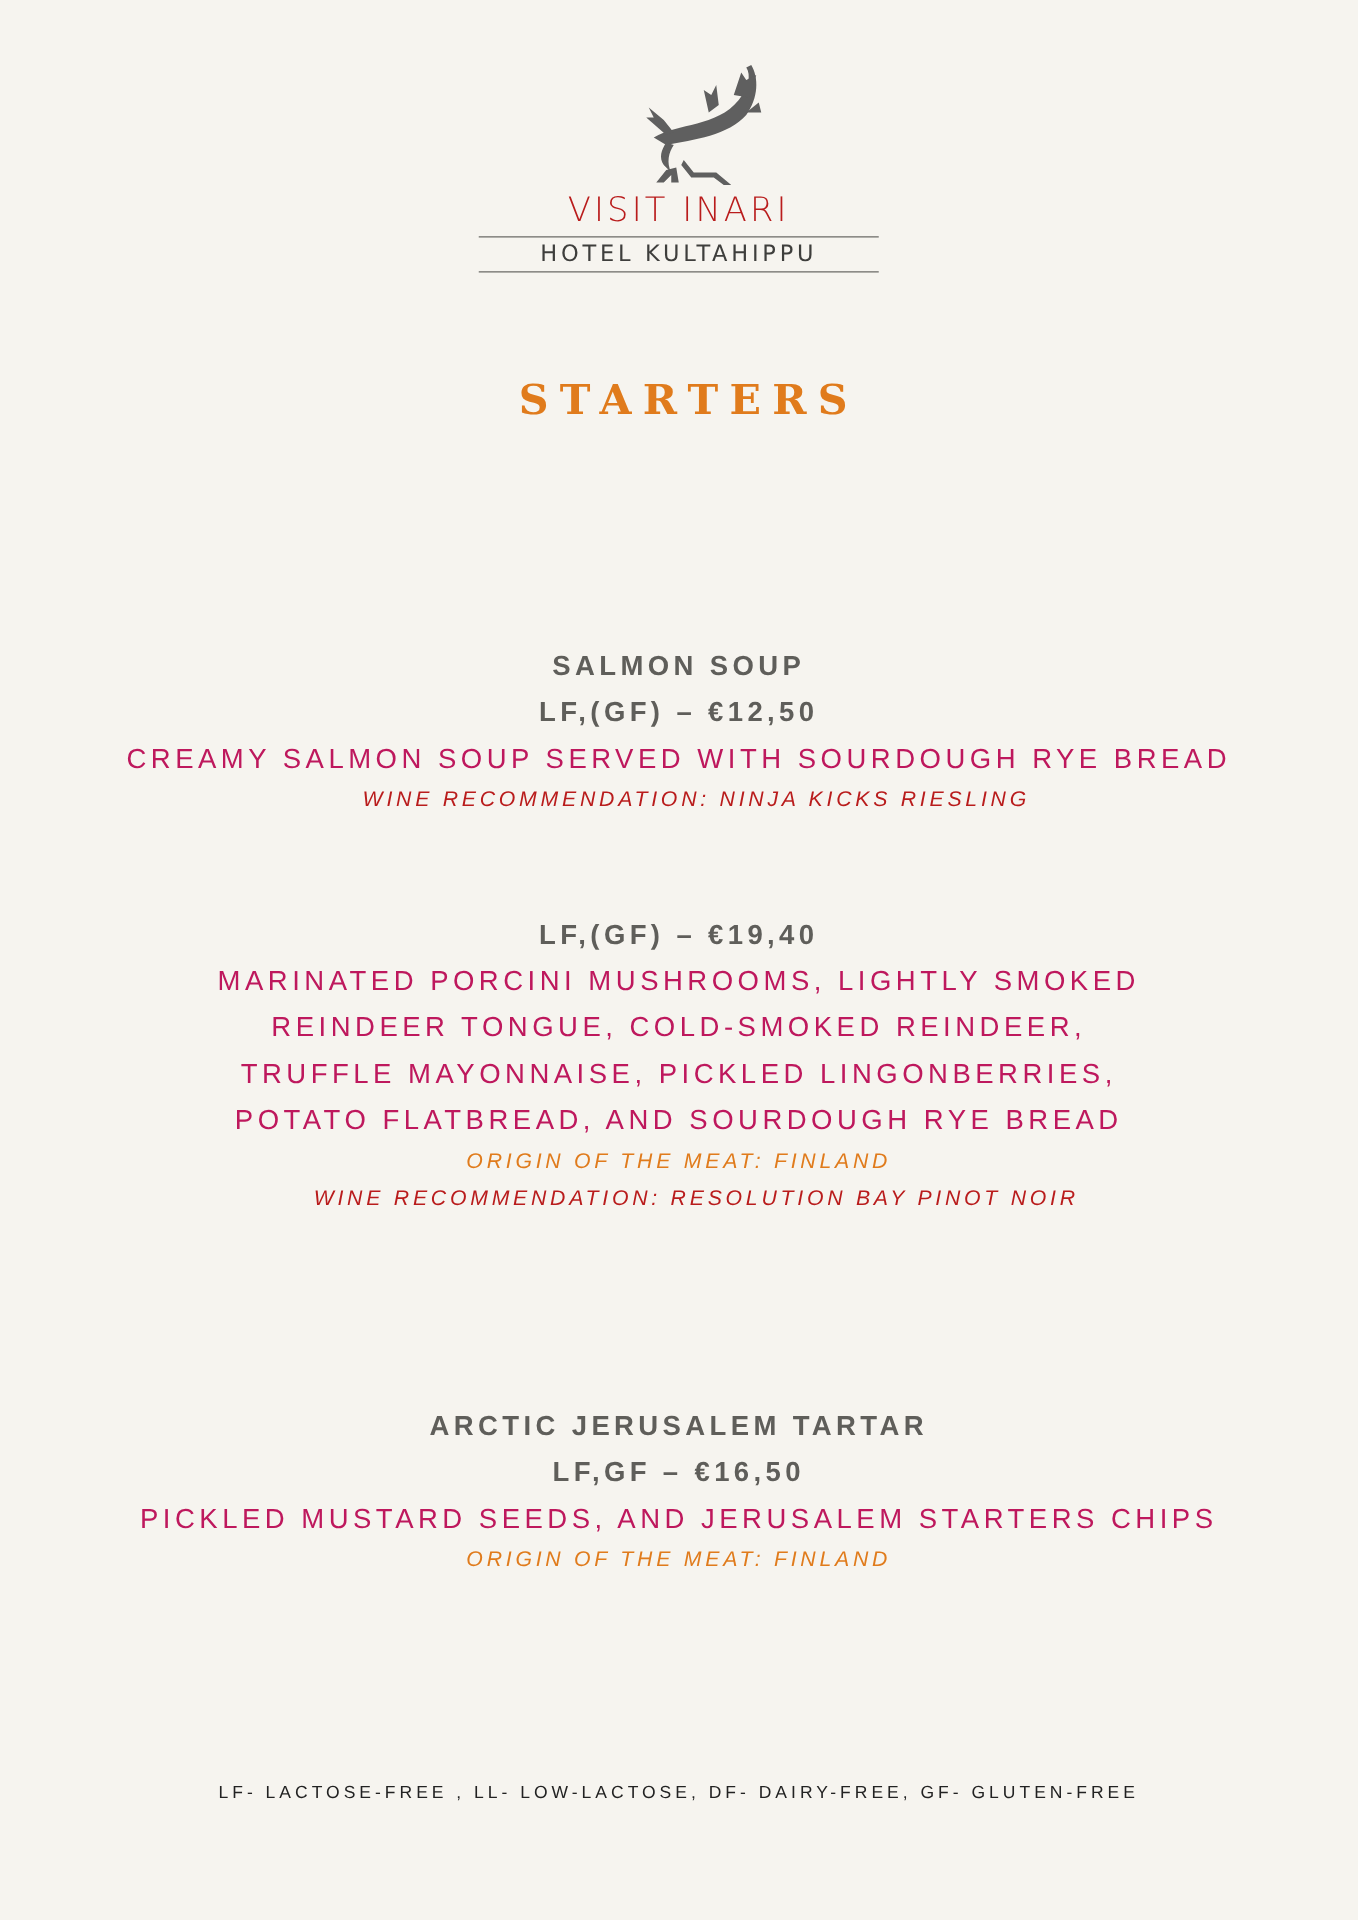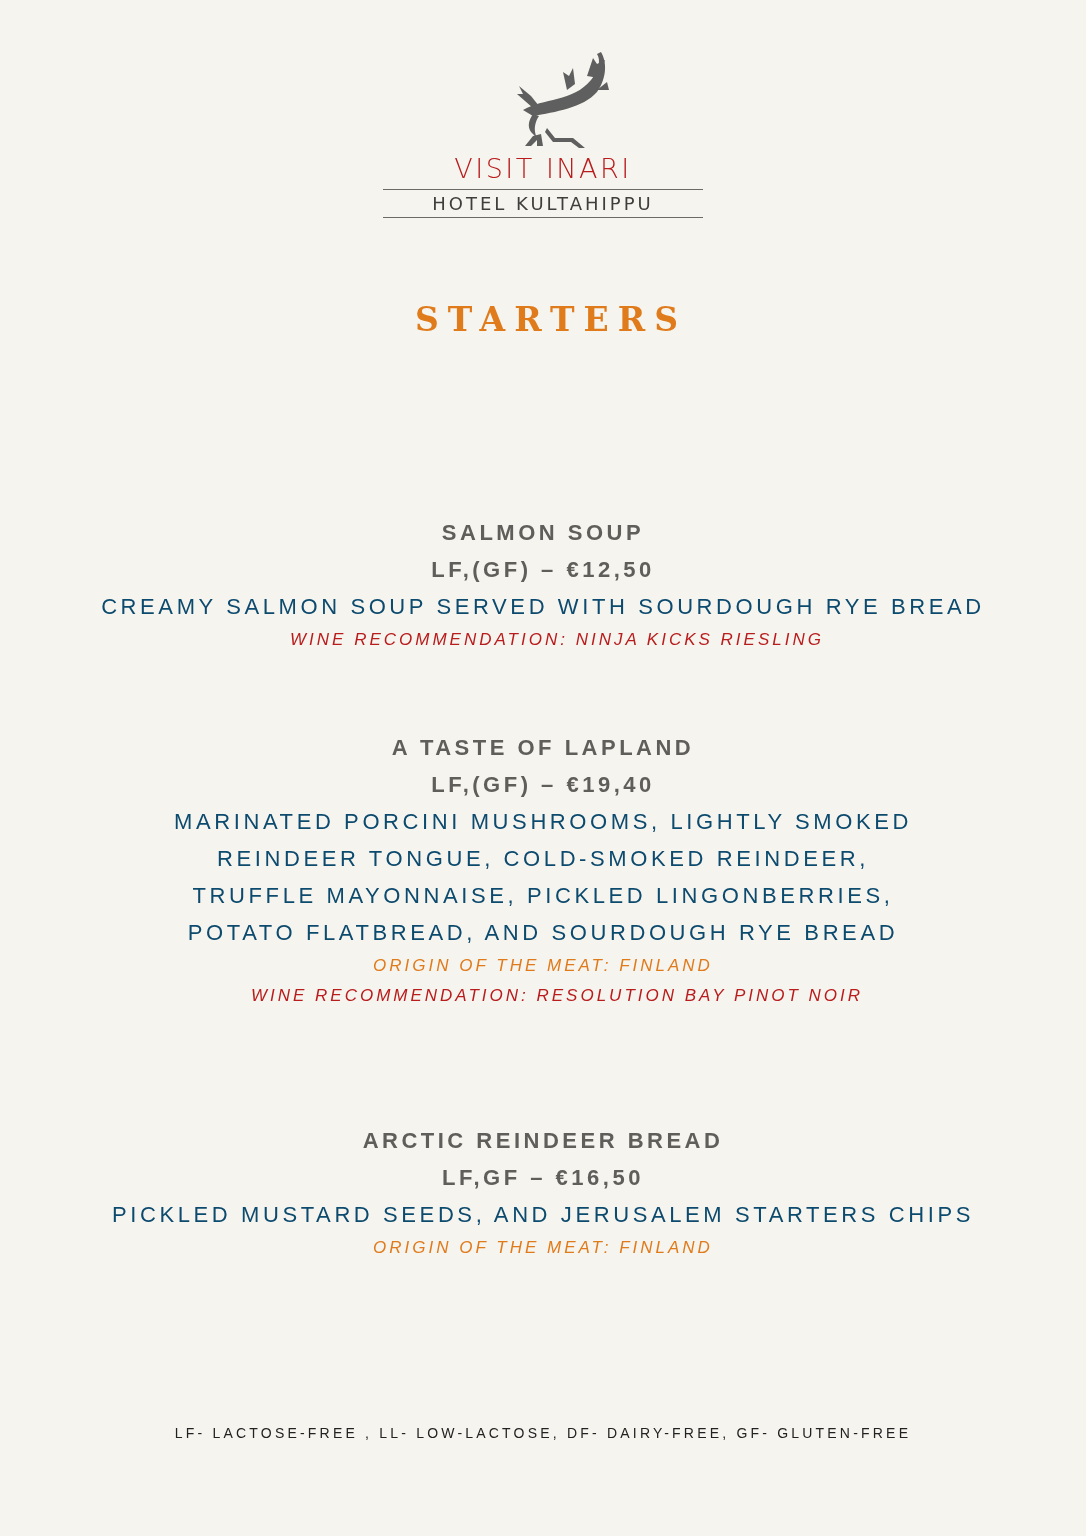--- a/index.html
+++ b/index.html
@@ -29,21 +29,21 @@
   }
   .section-title {
     position: absolute; left: 0; right: 0; top: 300px; text-align: center;
     color: #e07b1c; font-family: "DejaVu Serif", serif; font-size: 33px;
     letter-spacing: 9px; font-weight: bold; margin-left: 16px;
   }
   .menu-item { position: absolute; left: 0; right: 0; text-align: center; }
   .menu-item .line { display: block; white-space: nowrap; }
   .name { font-weight: bold; font-size: 22px; letter-spacing: 3.5px; color: #5f5e5a; line-height: 37px; }
   .price { font-weight: bold; font-size: 22px; letter-spacing: 3.5px; color: #5f5e5a; line-height: 37px; }
-  .desc { font-size: 22px; letter-spacing: 3.6px; color: #0c4a6e; line-height: 37px; }
+  .desc { font-size: 22px; letter-spacing: 3.6px; color: #be185d; line-height: 37px; }
   .origin { font-style: italic; font-size: 17px; letter-spacing: 3px; color: #e07b1c; line-height: 30px; }
   .wine { font-style: italic; font-size: 17px; letter-spacing: 3px; color: #b91c1c; line-height: 30px; padding-left: 28px; }
   .legend {
     position: absolute; left: 0; right: 0; top: 1425px; text-align: center;
     font-size: 14px; letter-spacing: 3.2px; color: #222; white-space: pre;
   }
 </style>
 </head>
 <body>
 
@@ -69,30 +69,29 @@
 <div class="section-title">STARTERS</div>
 
 <div class="menu-item" style="top:514px">
   <span class="line name">SALMON SOUP</span>
   <span class="line price">LF,(GF) – €12,50</span>
   <span class="line desc">CREAMY SALMON SOUP SERVED WITH SOURDOUGH RYE BREAD</span>
   <span class="line wine">WINE RECOMMENDATION: NINJA KICKS RIESLING</span>
 </div>
 
 <div class="menu-item" style="top:729px">
-  <span class="line name">A TASTE OF LAPLAND</span>
   <span class="line price">LF,(GF) – €19,40</span>
   <span class="line desc">MARINATED PORCINI MUSHROOMS, LIGHTLY SMOKED</span>
   <span class="line desc">REINDEER TONGUE, COLD-SMOKED REINDEER,</span>
   <span class="line desc">TRUFFLE MAYONNAISE, PICKLED LINGONBERRIES,</span>
   <span class="line desc">POTATO FLATBREAD, AND SOURDOUGH RYE BREAD</span>
   <span class="line origin">ORIGIN OF THE MEAT: FINLAND</span>
   <span class="line wine">WINE RECOMMENDATION:  RESOLUTION BAY PINOT NOIR</span>
 </div>
 
 <div class="menu-item" style="top:1122px">
-  <span class="line name">ARCTIC REINDEER BREAD</span>
+  <span class="line name">ARCTIC JERUSALEM TARTAR</span>
   <span class="line price">LF,GF – €16,50</span>
   <span class="line desc">PICKLED MUSTARD SEEDS, AND JERUSALEM STARTERS CHIPS</span>
   <span class="line origin">ORIGIN OF THE MEAT: FINLAND</span>
 </div>
 
 <div class="legend">LF- LACTOSE-FREE , LL- LOW-LACTOSE, DF- DAIRY-FREE, GF- GLUTEN-FREE</div>
 
 </body></html>

